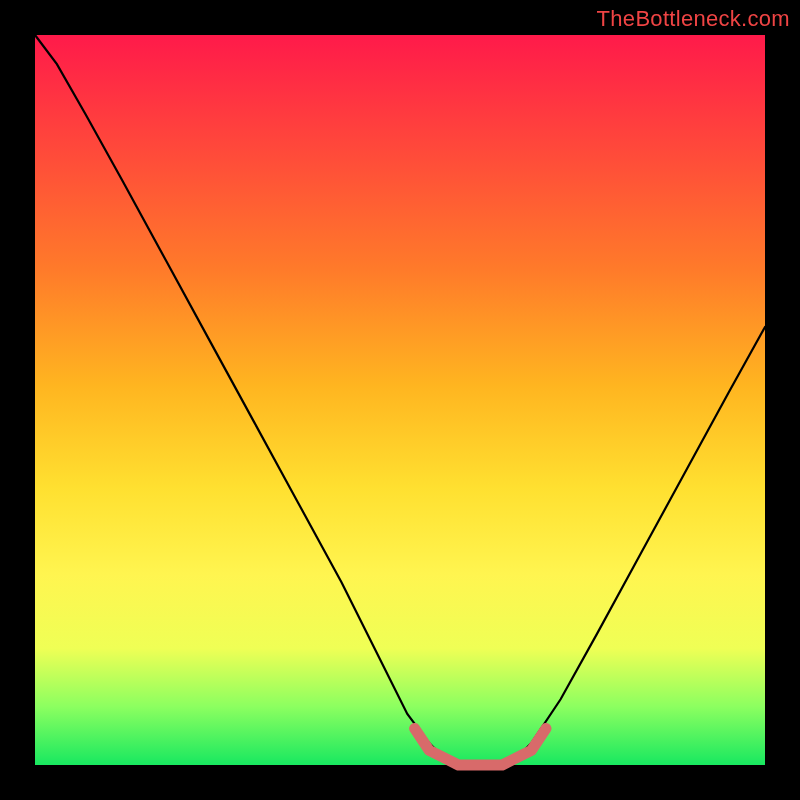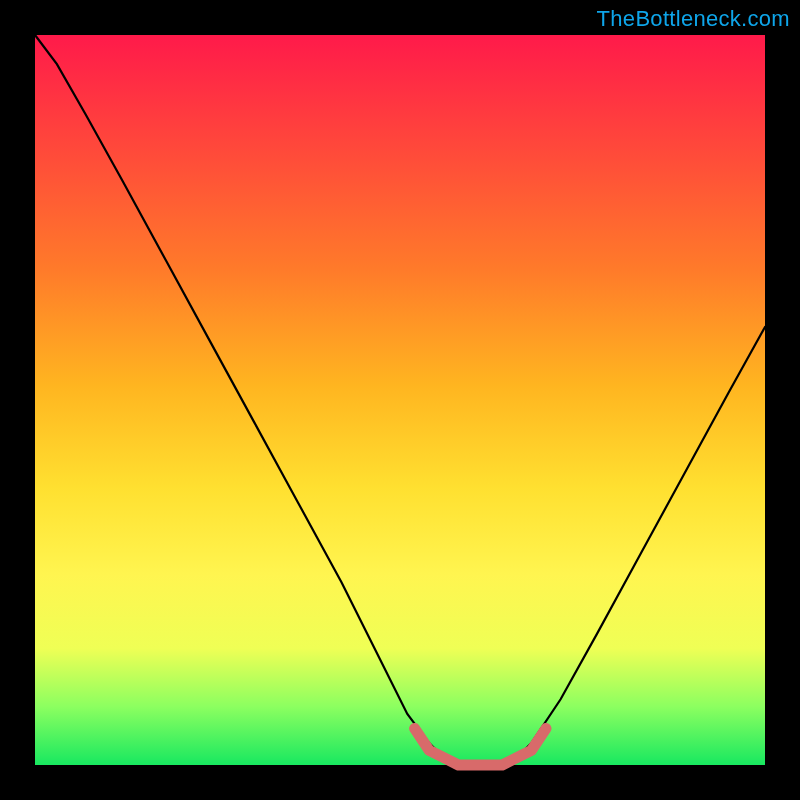--- a/index.html
+++ b/index.html
@@ -35,21 +35,21 @@
       #fff550 74%,
       #efff55 84%,
       #8cff60 92%,
       #18e860 100%
     );
   }
   .watermark {
     position: absolute;
     top: 6px;
     right: 10px;
-    color: #0ea5e9;
+    color: #ef4444;
     font-size: 22px;
     letter-spacing: 0.3px;
     font-weight: 500;
   }
   svg.curve {
     position: absolute;
     left: 0;
     top: 0;
     width: 730px;
     height: 730px;

